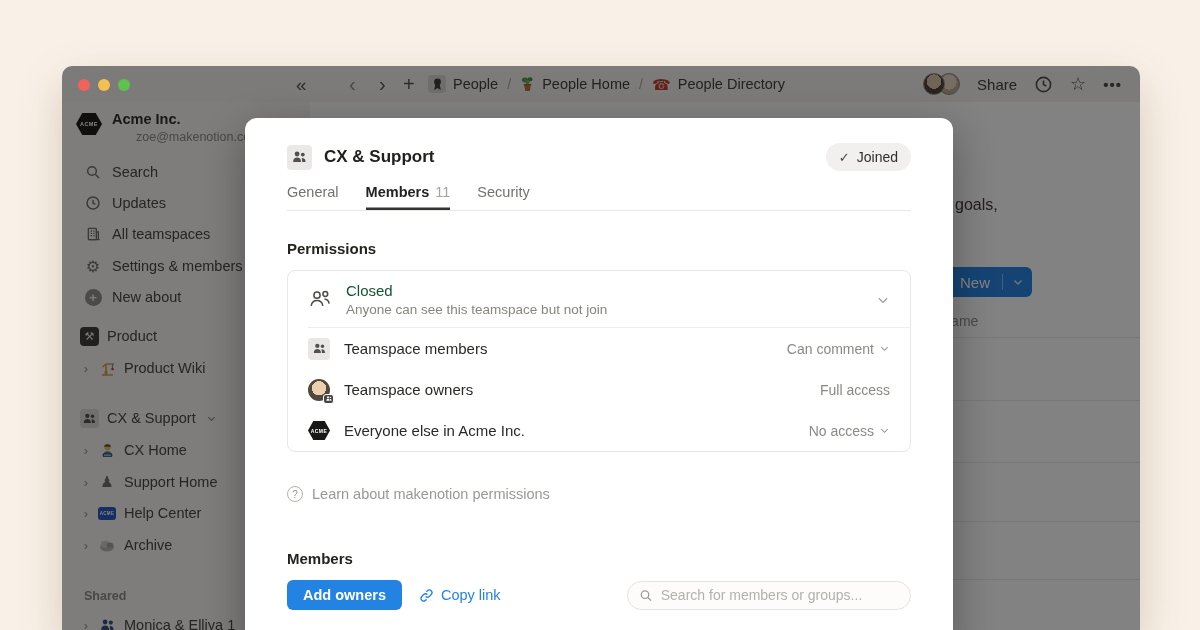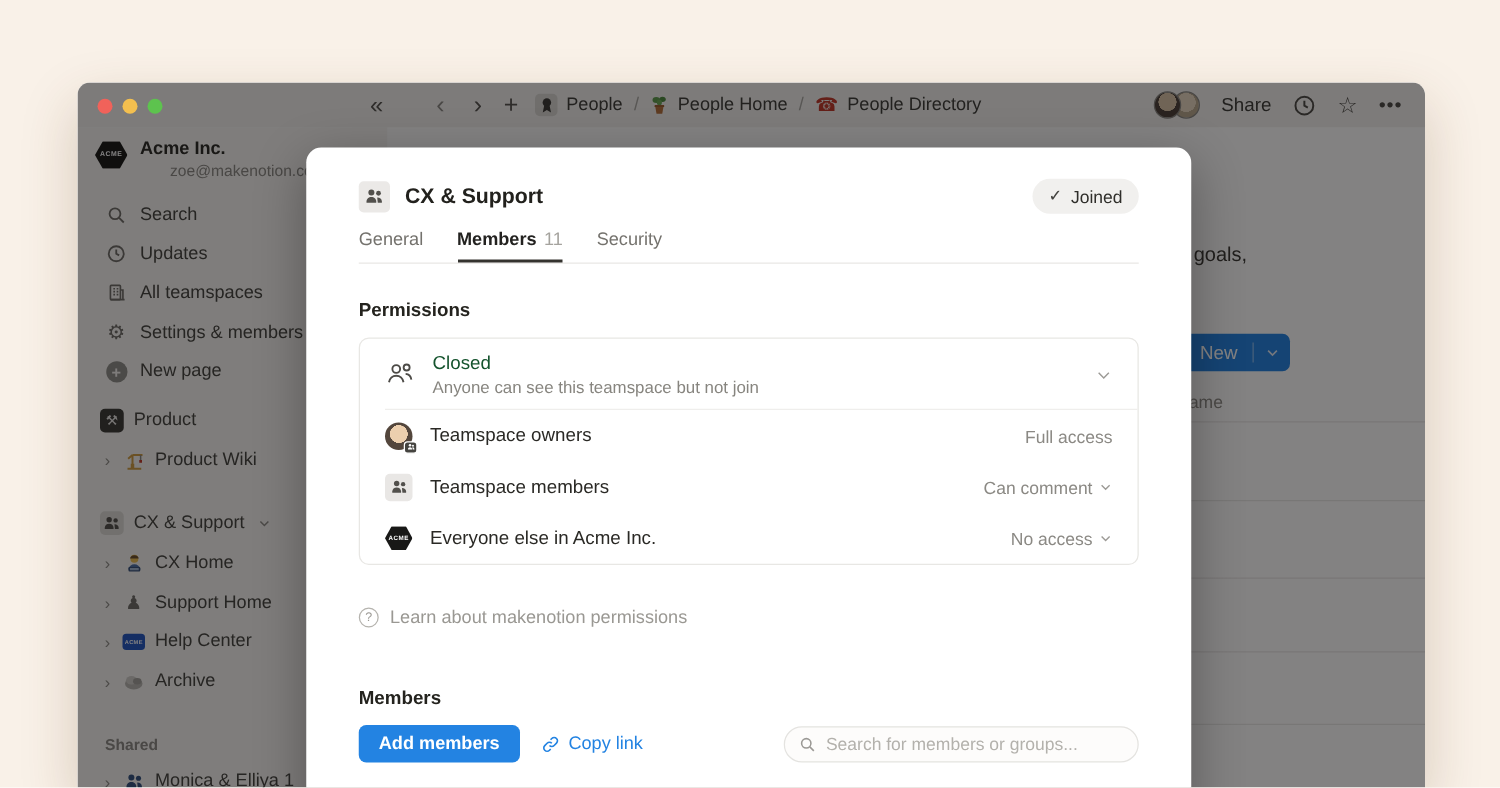--- a/index.html
+++ b/index.html
@@ -212,21 +212,21 @@
       <span>All teamspaces</span>
     </div>
     <div class="srow" style="top:149px;">
       <span class="ic" style="font-size:16px;">⚙</span>
       <span>Settings &amp; members</span>
     </div>
     <div class="srow" style="top:180px;">
       <span class="ic">
           <span style="width:17px;height:17px;border-radius:50%;background:#8f8e8a;color:#f4f3f1;display:flex;align-items:center;justify-content:center;font-size:13px;font-weight:700;">+</span>
         </span>
-      <span>New page</span>
+      <span>New about</span>
     </div>
 
     <div class="srow child" style="top:219px;">
       <span class="badge-sq badge-dark">⚒</span>
       <span>Product</span>
     </div>
     <div class="srow child" style="top:251px;">
       <span class="chev">›</span>
       <span class="ic">
           <svg width="17" height="17" viewBox="0 0 17 17">
@@ -379,77 +379,77 @@
           <div class="perm-tt">Closed</div>
           <div class="perm-dd">Anyone can see this teamspace but not join</div>
         </span>
         <span class="car">
           <svg width="14" height="14" viewBox="0 0 24 24" fill="none" stroke="#9c9a96" stroke-width="2">
               <path d="M5 9l7 7 7-7"></path>
             </svg>
         </span>
       </div>
       <div class="perm-div"></div>
+
+      <div class="perm-row">
+        <span class="row-badge">
+          <svg width="13" height="11" viewBox="0 0 24 20" fill="#52504c">
+              <circle cx="8" cy="5" r="4"></circle>
+              <path d="M1.5 17c0-3.6 2.9-6 6.5-6s6.5 2.4 6.5 6v1.5h-13z"></path>
+              <circle cx="17.5" cy="6" r="3.2"></circle>
+              <path d="M15.8 11.6c3-.2 6.2 1.8 6.2 5.4v1.5h-5.5z"></path>
+            </svg>
+        </span>
+        <span class="nm">Teamspace members</span>
+        <span class="ac">
+          <span>Can comment</span>
+          <svg width="11" height="11" viewBox="0 0 24 24" fill="none" stroke="#9c9a96" stroke-width="2.4">
+              <path d="M5 9l7 7 7-7"></path>
+            </svg>
+        </span>
+      </div>
 
       <div class="perm-row">
         <span class="owner-av">
           <span class="mini">
               <svg width="6" height="5" viewBox="0 0 24 20" fill="#fff">
                 <circle cx="8" cy="5" r="4"></circle>
                 <path d="M1.5 17c0-3.6 2.9-6 6.5-6s6.5 2.4 6.5 6v1.5h-13z"></path>
                 <circle cx="17.5" cy="6" r="3.2"></circle>
                 <path d="M15.8 11.6c3-.2 6.2 1.8 6.2 5.4v1.5h-5.5z"></path>
               </svg>
             </span>
         </span>
         <span class="nm">Teamspace owners</span>
         <span class="ac">
             <span>Full access</span>
           </span>
       </div>
 
       <div class="perm-row">
-        <span class="row-badge">
-          <svg width="13" height="11" viewBox="0 0 24 20" fill="#52504c">
-              <circle cx="8" cy="5" r="4"></circle>
-              <path d="M1.5 17c0-3.6 2.9-6 6.5-6s6.5 2.4 6.5 6v1.5h-13z"></path>
-              <circle cx="17.5" cy="6" r="3.2"></circle>
-              <path d="M15.8 11.6c3-.2 6.2 1.8 6.2 5.4v1.5h-5.5z"></path>
-            </svg>
-        </span>
-        <span class="nm">Teamspace members</span>
-        <span class="ac">
-          <span>Can comment</span>
-          <svg width="11" height="11" viewBox="0 0 24 24" fill="none" stroke="#9c9a96" stroke-width="2.4">
-              <path d="M5 9l7 7 7-7"></path>
-            </svg>
-        </span>
-      </div>
-
-      <div class="perm-row">
         <span class="acme-hex sm">ACME</span>
         <span class="nm">Everyone else in Acme Inc.</span>
         <span class="ac">
           <span>No access</span>
           <svg width="11" height="11" viewBox="0 0 24 24" fill="none" stroke="#9c9a96" stroke-width="2.4">
               <path d="M5 9l7 7 7-7"></path>
             </svg>
         </span>
       </div>
     </div>
 
     <div class="learn">
       <span class="qmark">?</span>
       <span>Learn about makenotion permissions</span>
     </div>
 
     <div class="m-h2" style="top:432px;">Members</div>
 
     <div class="members-bar">
-      <button class="add-btn">Add members</button>
+      <button class="add-btn">Add owners</button>
       <span class="copy">
         <svg width="15" height="15" viewBox="0 0 24 24" fill="none" stroke="#2383e2" stroke-width="2.1">
             <path d="M10.5 13.5a4.2 4.2 0 0 0 6 0l3-3a4.2 4.2 0 0 0-6-6l-1.6 1.6"></path>
             <path d="M13.5 10.5a4.2 4.2 0 0 0-6 0l-3 3a4.2 4.2 0 0 0 6 6l1.6-1.6"></path>
           </svg>
         <span>Copy link</span>
       </span>
       <span class="m-search">
         <svg width="15" height="15" viewBox="0 0 24 24" fill="none" stroke="#9b9995" stroke-width="2.2">
             <circle cx="10.5" cy="10.5" r="6.5"></circle>

